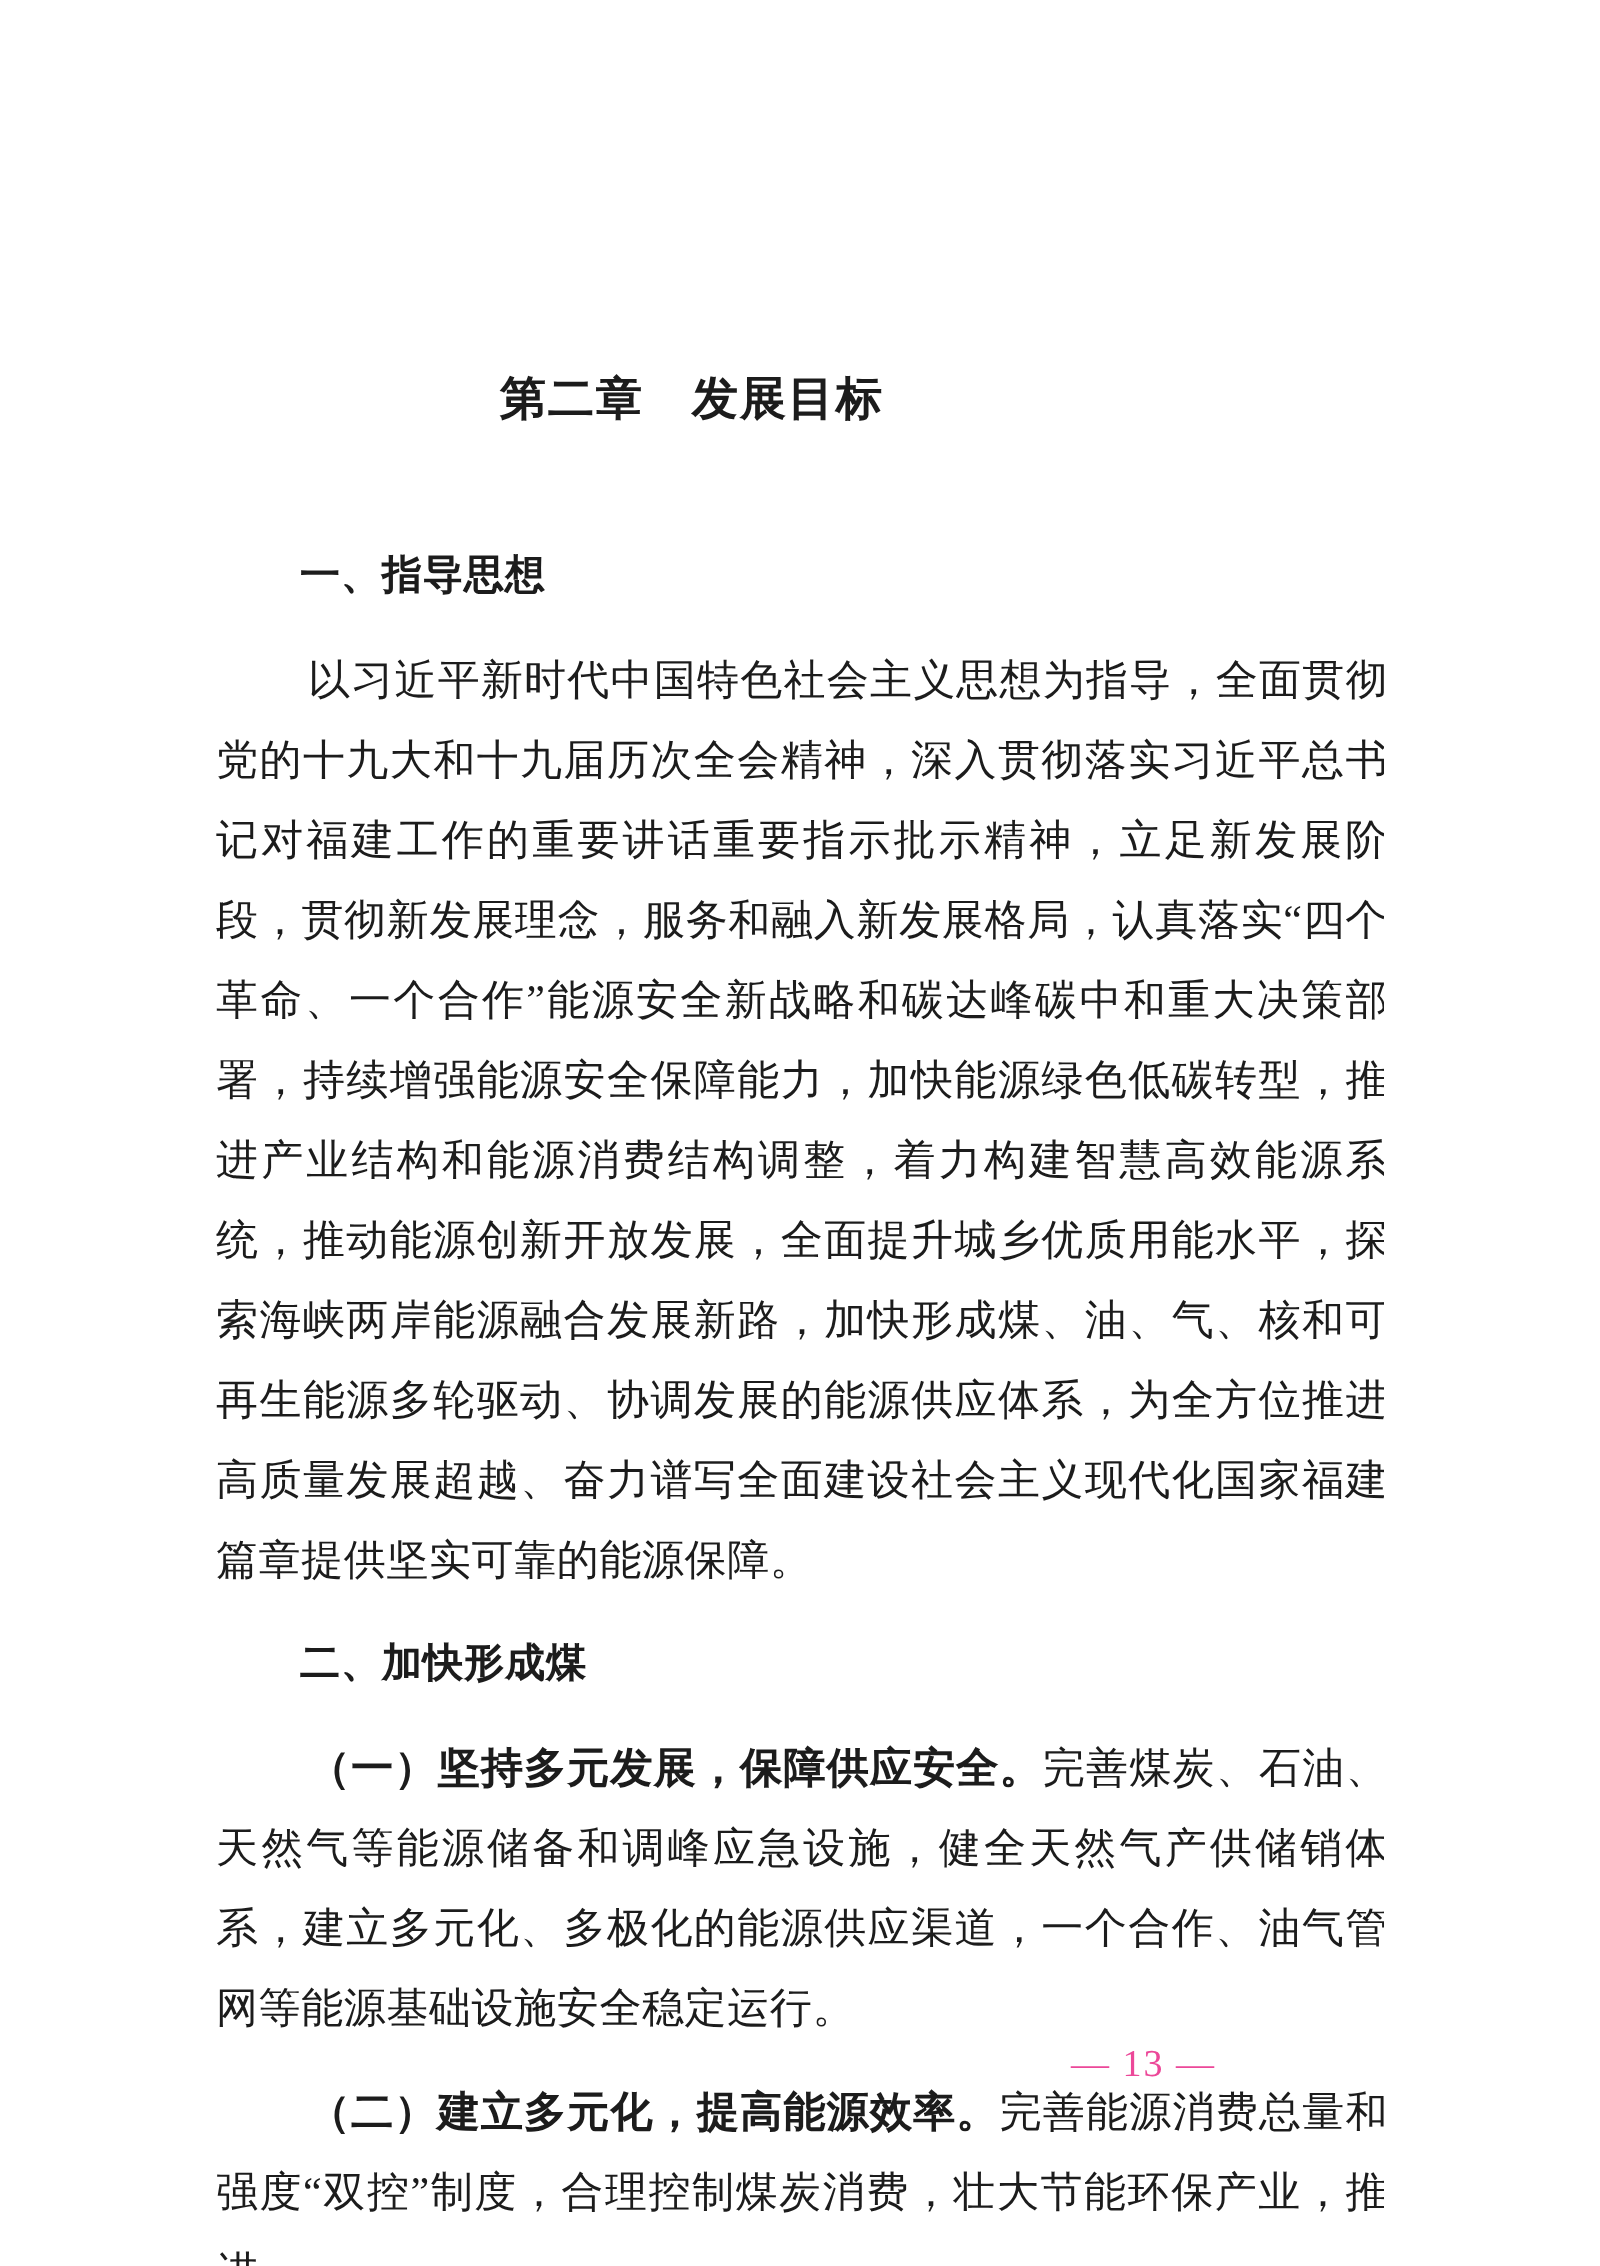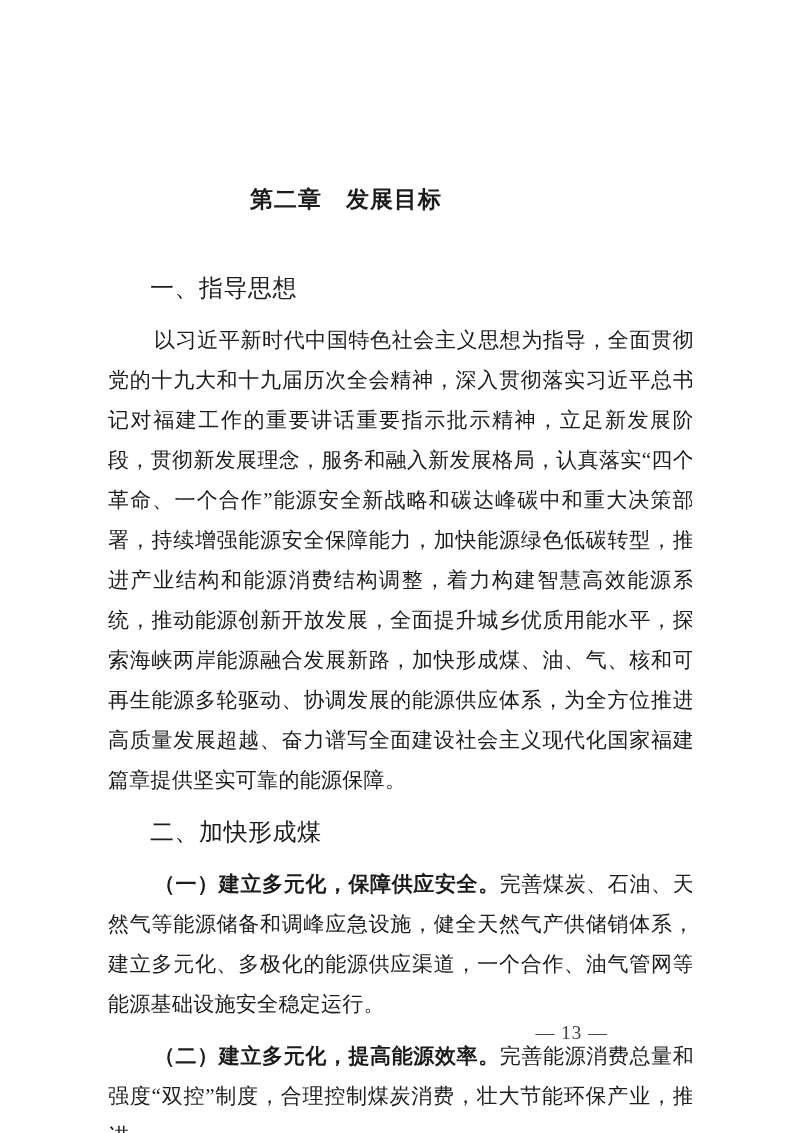--- a/index.html
+++ b/index.html
@@ -35,22 +35,22 @@
     width: 610px;
     font-family: "Liberation Serif", "DejaVu Serif", serif;
     font-size: 21px;
     line-height: 40px;
     text-align: justify;
     text-justify: inter-character;
   }
   .section-heading {
     margin: 0;
     font-family: "Liberation Sans", "DejaVu Sans", sans-serif;
-    font-weight: 400;
-    font-size: 24px;
+    font-weight: 700;
+    font-size: 20px;
     line-height: 40px;
     text-indent: 54px;
     text-align: left;
     letter-spacing: 0.5px;
   }
   .para {
     margin: 12px;
     text-indent: 46px;
     letter-spacing: 0.3px;
   }
@@ -58,41 +58,41 @@
     font-weight: 700;
   }
   .page-footer {
     position: absolute;
     top: 1021px;
     right: 84px;
     font-family: "Liberation Serif", "DejaVu Serif", serif;
     font-size: 19px;
     line-height: 24px;
     letter-spacing: 1px;
-    color: #404040;
+    color: #ec4899;
     white-space: nowrap;
   }
 </style>
 </head>
 <body>
 
 <div class="page">
 
   <h1 class="chapter-title">第二章　发展目标</h1>
 
   <div class="body-text">
 
     <h2 class="section-heading">一、指导思想</h2>
 
     <p class="para">以习近平新时代中国特色社会主义思想为指导，全面贯彻党的十九大和十九届历次全会精神，深入贯彻落实习近平总书记对福建工作的重要讲话重要指示批示精神，立足新发展阶段，贯彻新发展理念，服务和融入新发展格局，认真落实“四个革命、一个合作”能源安全新战略和碳达峰碳中和重大决策部署，持续增强能源安全保障能力，加快能源绿色低碳转型，推进产业结构和能源消费结构调整，着力构建智慧高效能源系统，推动能源创新开放发展，全面提升城乡优质用能水平，探索海峡两岸能源融合发展新路，加快形成煤、油、气、核和可再生能源多轮驱动、协调发展的能源供应体系，为全方位推进高质量发展超越、奋力谱写全面建设社会主义现代化国家福建篇章提供坚实可靠的能源保障。</p>
 
     <h2 class="section-heading">二、加快形成煤</h2>
 
     <p class="para">
-      <span class="lead">（一）建立多元化，保障供应安全。</span><span>完善煤炭、石油、天然气等能源储备和调峰应急设施，健全天然气产供储销体系，建立多元化、多极化的能源供应渠道，一个合作、油气管网等能源基础设施安全稳定运行。</span>
+      <span class="lead">（一）坚持多元发展，保障供应安全。</span><span>完善煤炭、石油、天然气等能源储备和调峰应急设施，健全天然气产供储销体系，建立多元化、多极化的能源供应渠道，一个合作、油气管网等能源基础设施安全稳定运行。</span>
     </p>
 
     <p class="para">
       <span class="lead">（二）建立多元化，提高能源效率。</span><span>完善能源消费总量和强度“双控”制度，合理控制煤炭消费，壮大节能环保产业，推进</span>
     </p>
 
   </div>
 
   <div class="page-footer">— 13 —</div>
 

